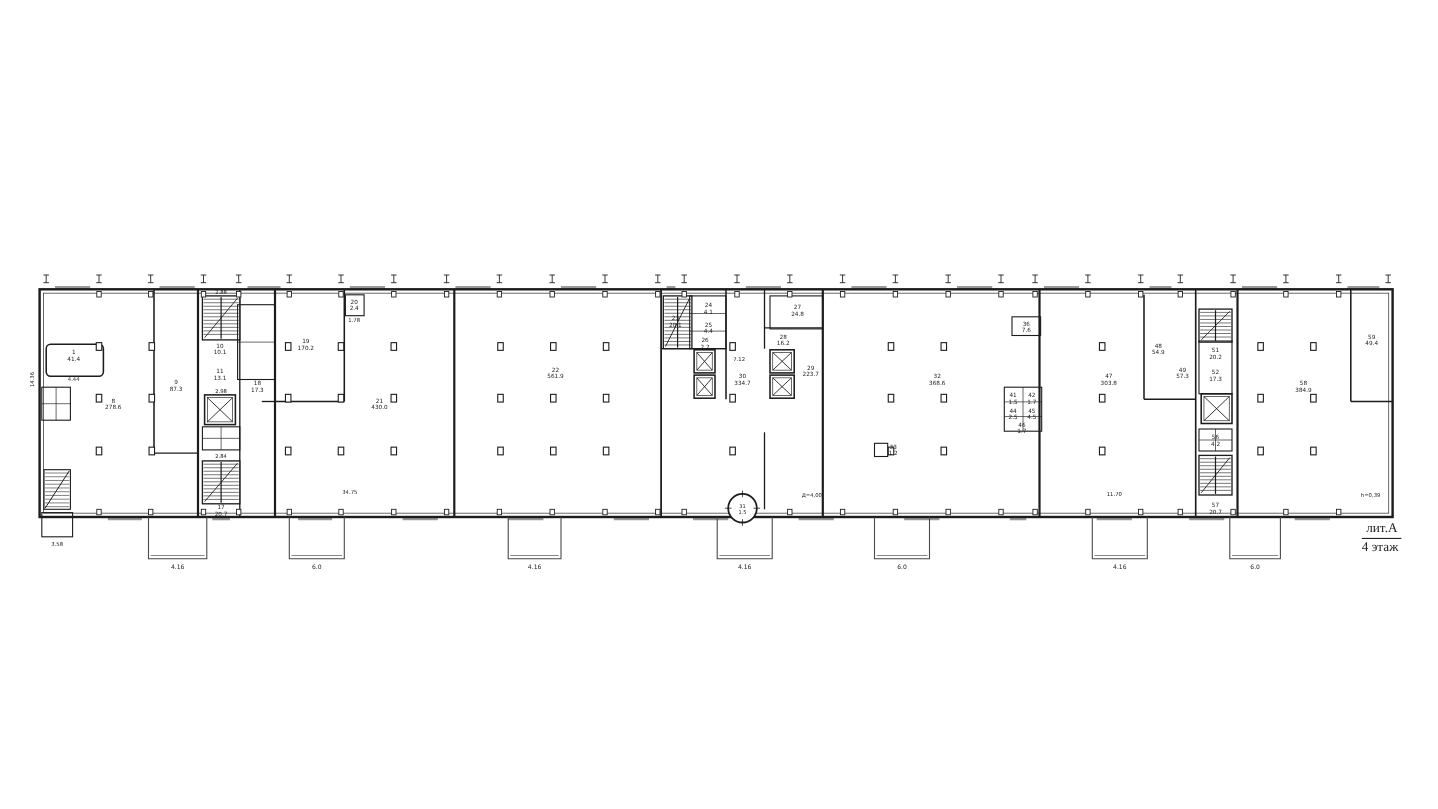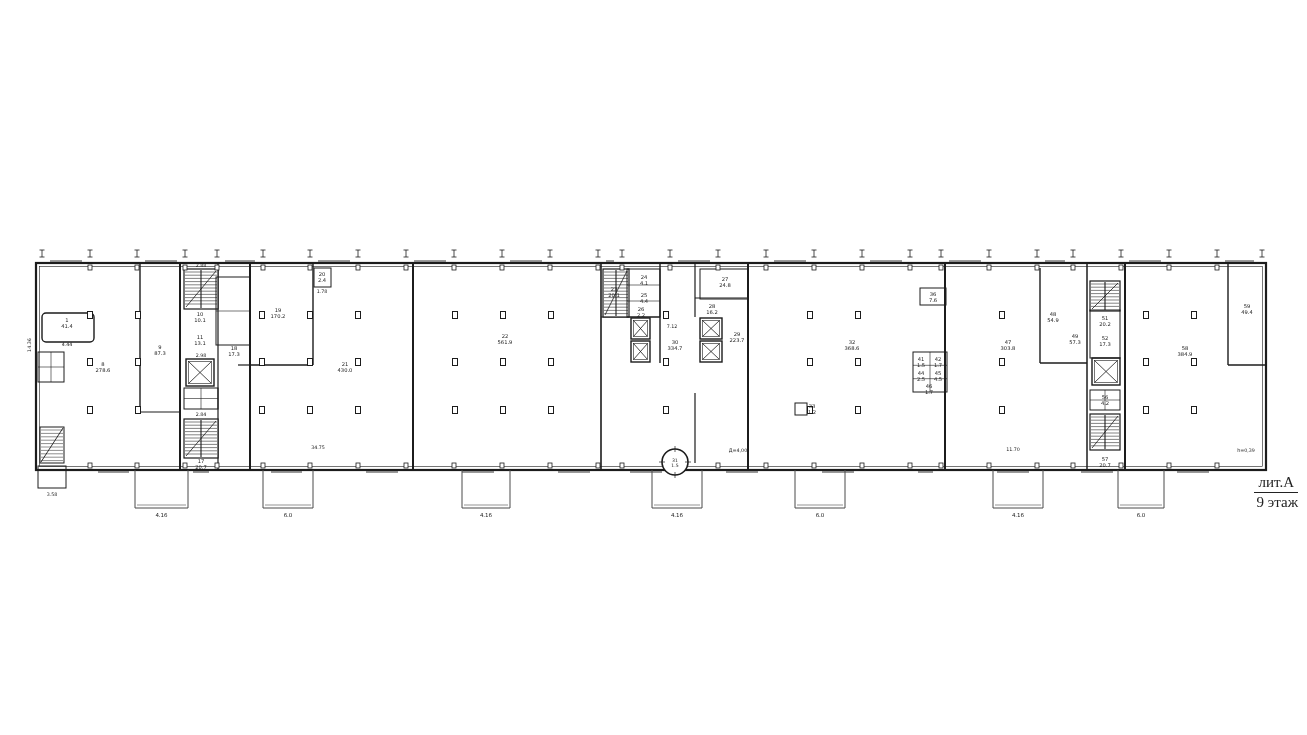--- a/index.html
+++ b/index.html
@@ -1,20 +1,20 @@
 <!DOCTYPE html>
 <html><head>
 <meta charset="utf-8">
 <style>
   html,body{margin:0;padding:0;background:#ffffff;}
   #stage{position:relative;width:1307px;height:735px;background:#ffffff;overflow:hidden;
          font-family:"DejaVu Sans",sans-serif;}
   #plan{position:absolute;left:0;top:0;}
-  .titleblock{position:absolute;left:1238px;top:474px;width:60px;text-align:right;
-              font-family:"Liberation Serif",serif;color:#222;font-size:15px;line-height:1.15;}
+  .titleblock{position:absolute;left:1238px;top:474px;width:60px;text-align:left;
+              font-family:"Liberation Serif",serif;color:#222;font-size:12px;line-height:1.15;}
   .titleblock .lit{display:inline-block;border-bottom:1px solid #222;padding:0 4px 1px 4px;}
   .titleblock .floor{display:block;margin-top:1px;}
   text{fill:#1c1c1c;}
 </style>
 </head>
 <body>
 
 <div id="stage">
   <svg id="plan" width="1307" height="735" viewBox="0 0 1307 735">
       <line x1="50" y1="261.5" x2="82" y2="261.5" stroke="#9a9a9a" stroke-width="3"></line>
@@ -427,15 +427,15 @@
       <text x="672" y="328" font-size="4.8" text-anchor="middle" fill="#4a4a4a">7.12</text>
       <text x="738" y="452" font-size="4.8" text-anchor="middle" fill="#4a4a4a">Д=4,00</text>
       <text x="1013" y="451" font-size="4.8" text-anchor="middle" fill="#4a4a4a">11.70</text>
       <text x="1246" y="452" font-size="4.8" text-anchor="middle" fill="#4a4a4a">h=0,39</text>
       <text x="52" y="496" font-size="4.8" text-anchor="middle" fill="#4a4a4a">3.58</text>
       <text x="31" y="345" font-size="4.8" text-anchor="middle" fill="#4a4a4a" transform="rotate(-90 31 345)">14.36</text>
     </svg>
 
   <div class="titleblock">
     <span class="lit">лит.А</span>
-    <span class="floor">9 этаж</span>
+    <span class="floor">4 этаж</span>
   </div>
 </div>
 
 </body></html>

